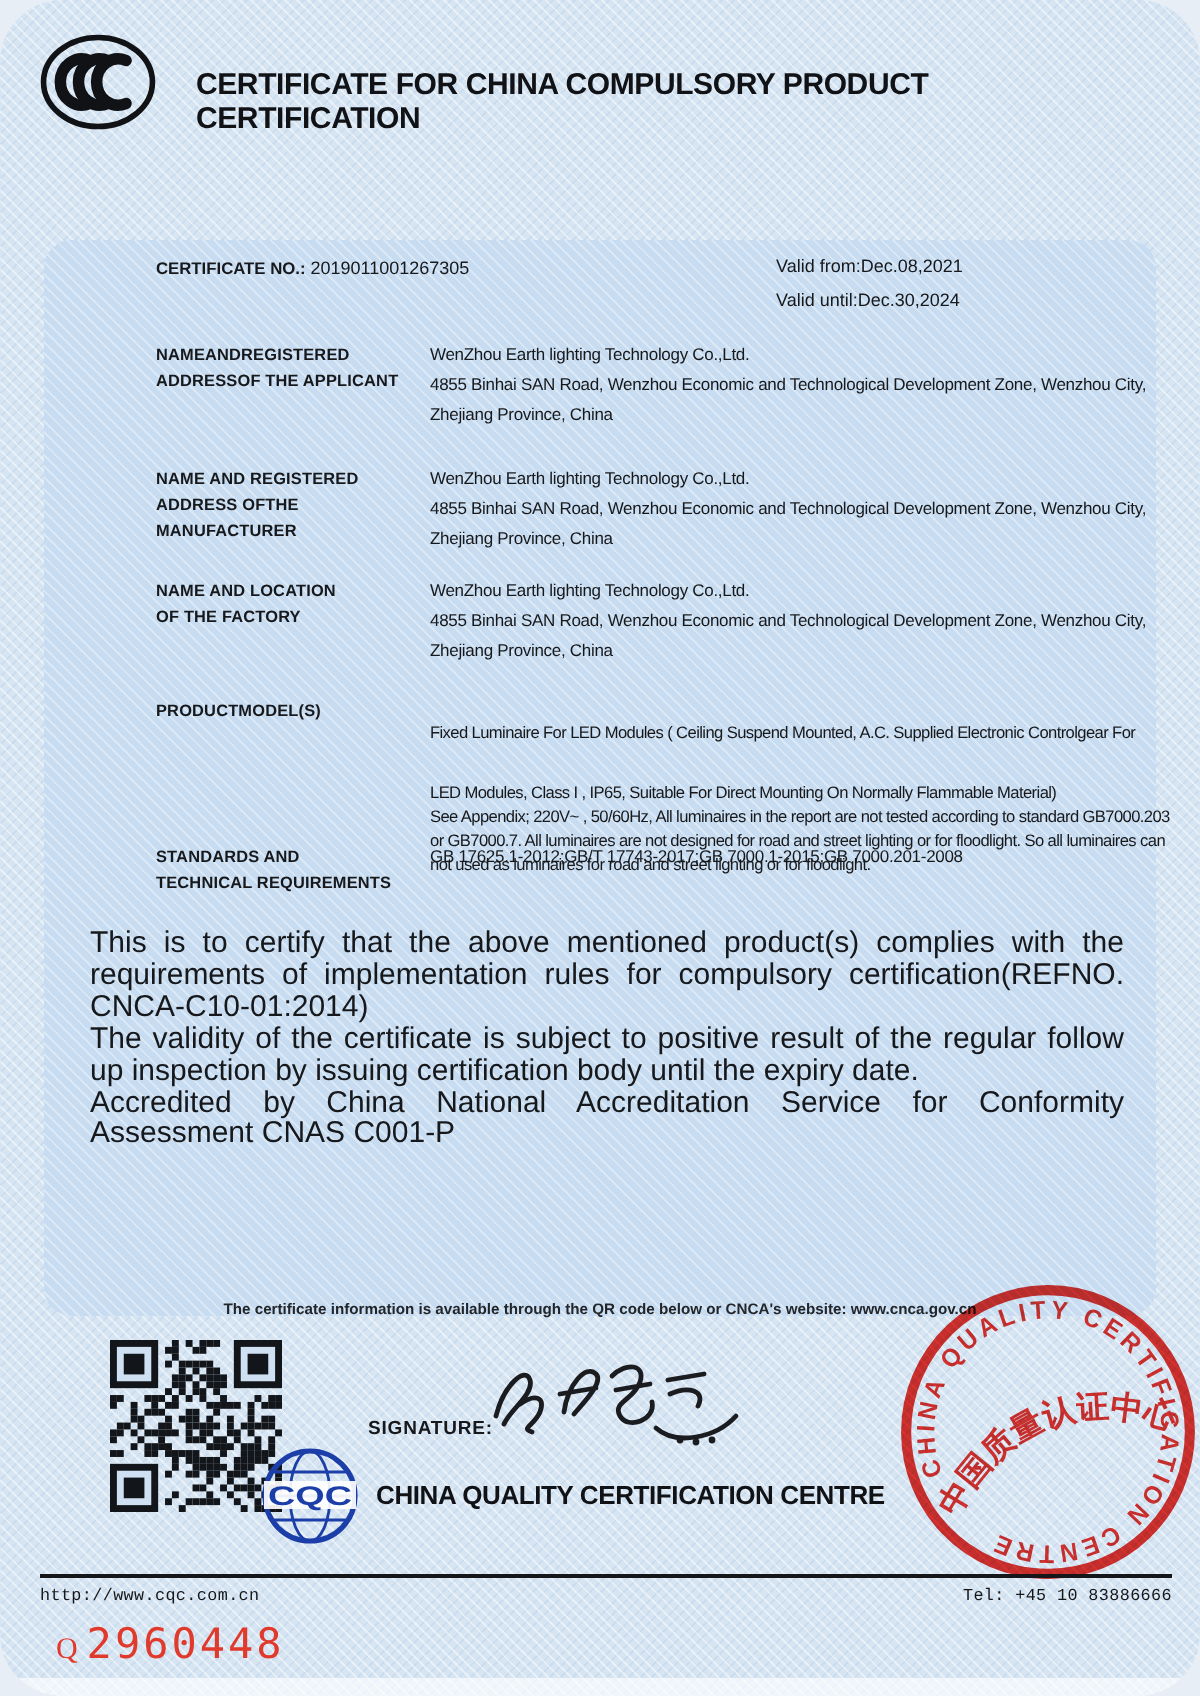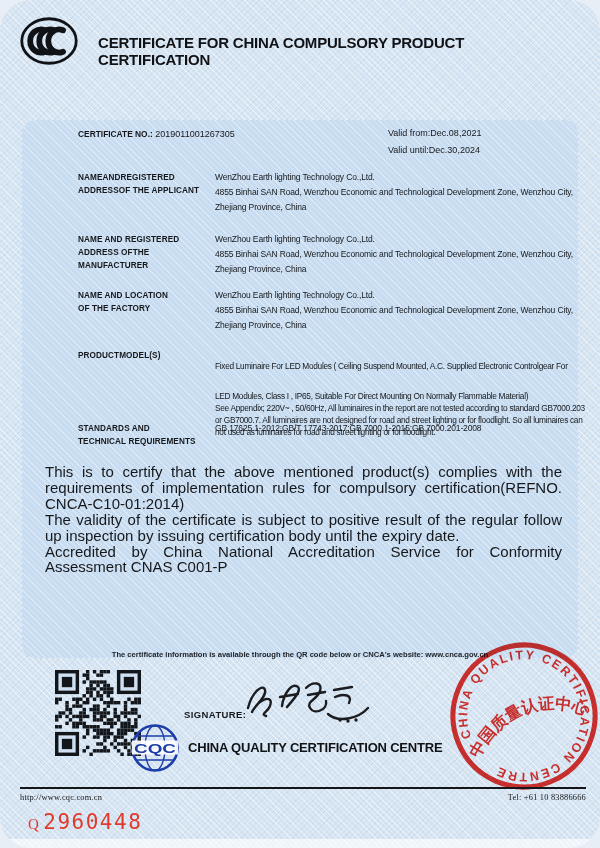--- a/index.html
+++ b/index.html
@@ -57,21 +57,21 @@
   .cqc-logo { position:absolute; left:130px; top:723px; width:50px; height:50px; }
   .brand-name { position:absolute; left:188px; top:740px;
     font-size:13px; font-weight:bold; letter-spacing:-0.2px; color:#101216; }
 
   .seal { position:absolute; left:448px; top:640px; width:152px; height:152px;
     transform:rotate(-22deg); opacity:.93; mix-blend-mode:multiply; }
 
   .footer-line { position:absolute; left:20px; top:787px; width:566px; height:2px; background:#14161a; }
   .footer-row { position:absolute; left:20px; top:793px; width:566px;
     display:flex; justify-content:space-between;
-    font-family:Liberation Serif, serif; font-size:8.4px; letter-spacing:.2px; color:#14161a; }
+    font-family:Liberation Mono, monospace; font-size:8.4px; letter-spacing:.2px; color:#14161a; }
   .serial { position:absolute; left:28px; top:810px; color:#e03a2c;text-align:right; }
   .serial-prefix { font-family:"Liberation Serif", serif; font-size:15px; }
   .serial-number { font-family:"DejaVu Sans Mono", monospace; font-size:21px; letter-spacing:1.5px; }
 </style>
 </head>
 <body>
 
 <div class="page">
 
   <svg class="ccc-logo" viewBox="0 0 80 70" aria-hidden="true">
@@ -410,21 +410,21 @@
       <textPath href="#ringPath" startOffset="0" textLength="312" lengthAdjust="spacingAndGlyphs">CHINA QUALITY CERTIFICATION CENTRE</textPath>
     </text>
     <text font-family="Liberation Sans, sans-serif" font-size="16" font-weight="bold" fill="#e8241f">
       <textPath href="#innerArc" startOffset="4" textLength="128" lengthAdjust="spacingAndGlyphs">中国质量认证中心</textPath>
     </text>
   </svg>
 
   <div class="footer-line"></div>
   <div class="footer-row">
     <span>http://www.cqc.com.cn</span>
-    <span>Tel: +61 10 83886666</span>
+    <span>Tel: +45 10 83886666</span>
   </div>
 
   <div class="serial">
     <span class="serial-prefix">Q</span>
     <span class="serial-number">2960448</span>
   </div>
 
 </div>
 
 </body></html>

